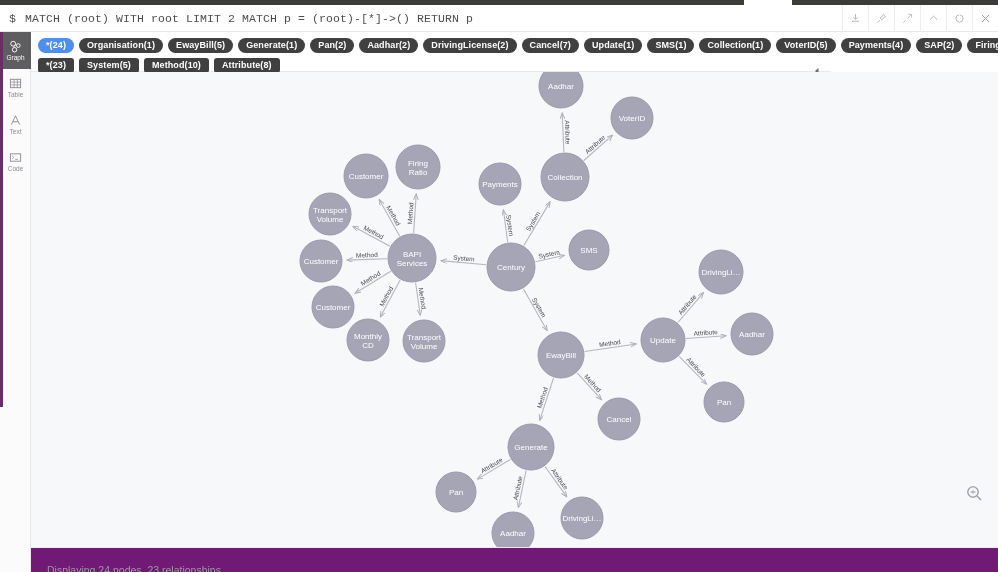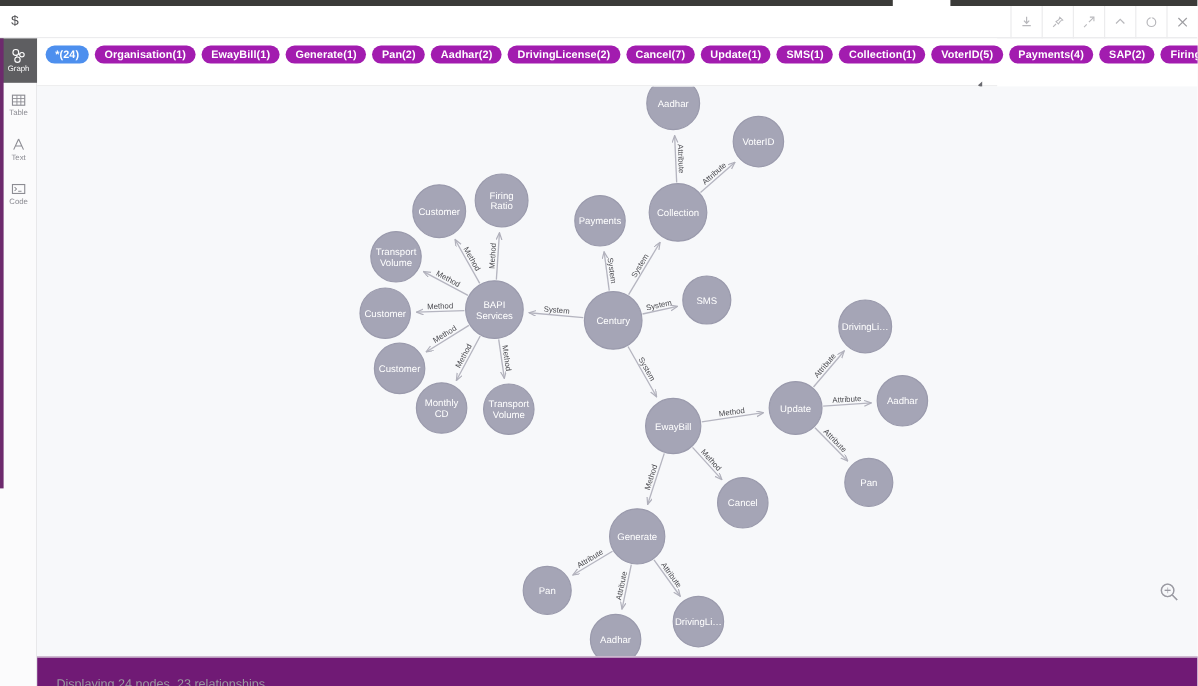--- a/index.html
+++ b/index.html
@@ -64,21 +64,21 @@
   
   .chips {
     position: absolute; left: 31px; top: 32px; width: 800px; height: 40px;
     background: #ffffff; border-bottom: 1px solid #eaeaec;
     padding: 5px 5px 0 7px;
   }
   .chip-row { display: flex; gap: 5px; align-items: center; height: 16px;
               margin-bottom: 4px; flex-wrap: nowrap; }
   .chip {
     height: 15px; border-radius: 8px; padding: 0 8px;
-    background: #a21caf; color: #ffffff; font-size: 9px; line-height: 15px;
+    background: #404040; color: #ffffff; font-size: 9px; line-height: 15px;
     white-space: nowrap; cursor: pointer; font-weight: bold;
     letter-spacing: .1px;
   }
   .chip.blue { background: #4d8fee; }
   .chip.square { border-radius: 3px; }
   .collapse-arrow {
     position: absolute; right: 9px; top: 33px; width: 10px; height: 10px;
     cursor: pointer;
   }
 
@@ -121,20 +121,21 @@
 <body>
 
 <div class="frame">
 
   <div class="topstrip">
     <div class="tabnub"></div>
   </div>
 
   <div class="editor-bar">
     <span class="editor-text">$</span>
+    <span class="editor-text">MATCH (root) WITH root LIMIT 2 MATCH p = (root)-[*]-&gt;() RETURN p</span>
     <div class="editor-actions">
       <div class="act">
         <svg width="11" height="11" viewBox="0 0 11 11">
             <path d="M5.5 1v5M3.3 4.2L5.5 6.4 7.7 4.2" stroke="#b8b8bc" stroke-width="1" fill="none"></path>
             <path d="M2 8.3h7" stroke="#b8b8bc" stroke-width="1"></path>
           </svg>
       </div>
       <div class="act">
         <svg width="11" height="11" viewBox="0 0 11 11">
             <path d="M7.2 1.4L9.6 3.8 7.6 4.6 6 7 4 5 6.4 3.4z" stroke="#b8b8bc" stroke-width="0.9" fill="none"></path>
@@ -197,33 +198,39 @@
       </svg>
       <span class="rlabel">Code</span>
     </div>
   </div>
   <div class="rail-accent"></div>
 
   <div class="chips">
     <div class="chip-row" id="node-label-chips">
         <div class="chip blue">*(24)</div>
         <div class="chip">Organisation(1)</div>
-        <div class="chip">EwayBill(1)</div>
+        <div class="chip">EwayBill(5)</div>
         <div class="chip">Generate(1)</div>
         <div class="chip">Pan(2)</div>
         <div class="chip">Aadhar(2)</div>
         <div class="chip">DrivingLicense(2)</div>
         <div class="chip">Cancel(7)</div>
         <div class="chip">Update(1)</div>
         <div class="chip">SMS(1)</div>
         <div class="chip">Collection(1)</div>
         <div class="chip">VoterID(5)</div>
         <div class="chip">Payments(4)</div>
         <div class="chip">SAP(2)</div>
         <div class="chip">FiringRation(1)</div>
+      </div>
+    <div class="chip-row" id="rel-type-chips">
+        <div class="chip square">*(23)</div>
+        <div class="chip square">System(5)</div>
+        <div class="chip square">Method(10)</div>
+        <div class="chip square">Attribute(8)</div>
       </div>
     <div class="collapse-arrow">
       <svg width="10" height="10" viewBox="0 0 10 10">
           <path d="M6.5 2L3 5l3.5 3z" fill="#6a6a70"></path>
         </svg>
     </div>
   </div>
 
   <div class="canvas">
     <svg id="graph-svg" width="967" height="475">

